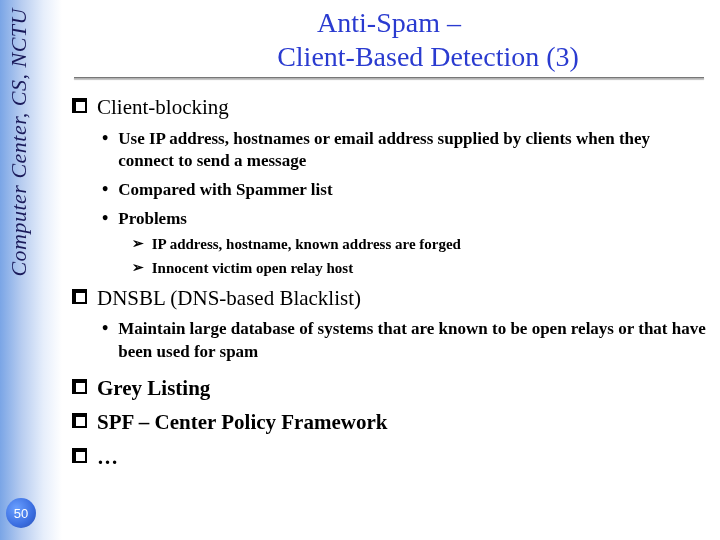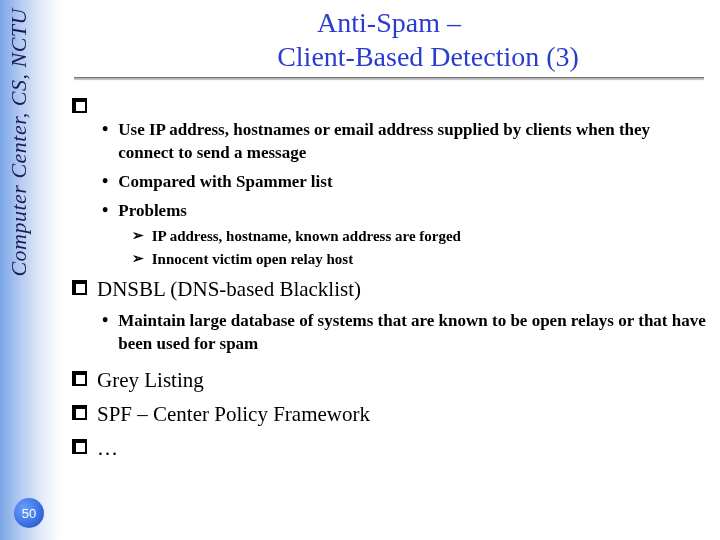--- a/index.html
+++ b/index.html
@@ -23,21 +23,21 @@
     transform: rotate(180deg);
     font-style: italic;
     font-family: "Times New Roman", serif;
     font-size: 22px;
     color: #1a1a5a;
     letter-spacing: 0.5px;
     white-space: nowrap;
   }
   .page-badge {
     position: absolute;
-    left: 14px; bottom: 12px;
+    left: 6px; bottom: 12px;
     width: 30px; height: 30px;
     border-radius: 50%;
     background: radial-gradient(circle at 35% 35%, #6aa0ff 0%, #3a6de0 60%, #2a4fb0 100%);
     display: flex;
     align-items: center; justify-content: center;
     color: #fff;
     font-family: Arial, sans-serif;
     font-size: 13px;
   }
   .content {
@@ -114,21 +114,21 @@
     font-size: 15px;
     font-weight: bold;
     line-height: 1.35;
     margin-top: 3px;
   }
   .arrow-marker {
     font-size: 14px;
     margin-top: 1px;
     flex: 0 0 auto;
   }
-  .tight-group { margin-top: 10px; }
+  .tight-group { margin-top: 10px; font-weight: bold; }
 </style>
 </head>
 <body>
 
 <div class="sidebar">
   <div class="sidebar-text">Computer Center, CS, NCTU</div>
 </div>
 
 <div class="page-badge">
   <span>50</span>
@@ -139,20 +139,21 @@
   <div class="title">
     <span>Anti-Spam –</span>
     <span class="line2">Client-Based Detection (3)</span>
   </div>
   <div class="title-underline"></div>
 
   <div class="items">
 
     <div class="q-item">
       <div class="q-marker"></div>
+      <div>Client-blocking</div>
     </div>
     <div class="sub-list">
       <div class="dot-item">
         <div class="dot-marker">•</div>
         <div>Use IP address, hostnames or email address supplied by clients when they connect to send a message</div>
       </div>
       <div class="dot-item">
         <div class="dot-marker">•</div>
         <div>Compared with Spammer list</div>
       </div>

